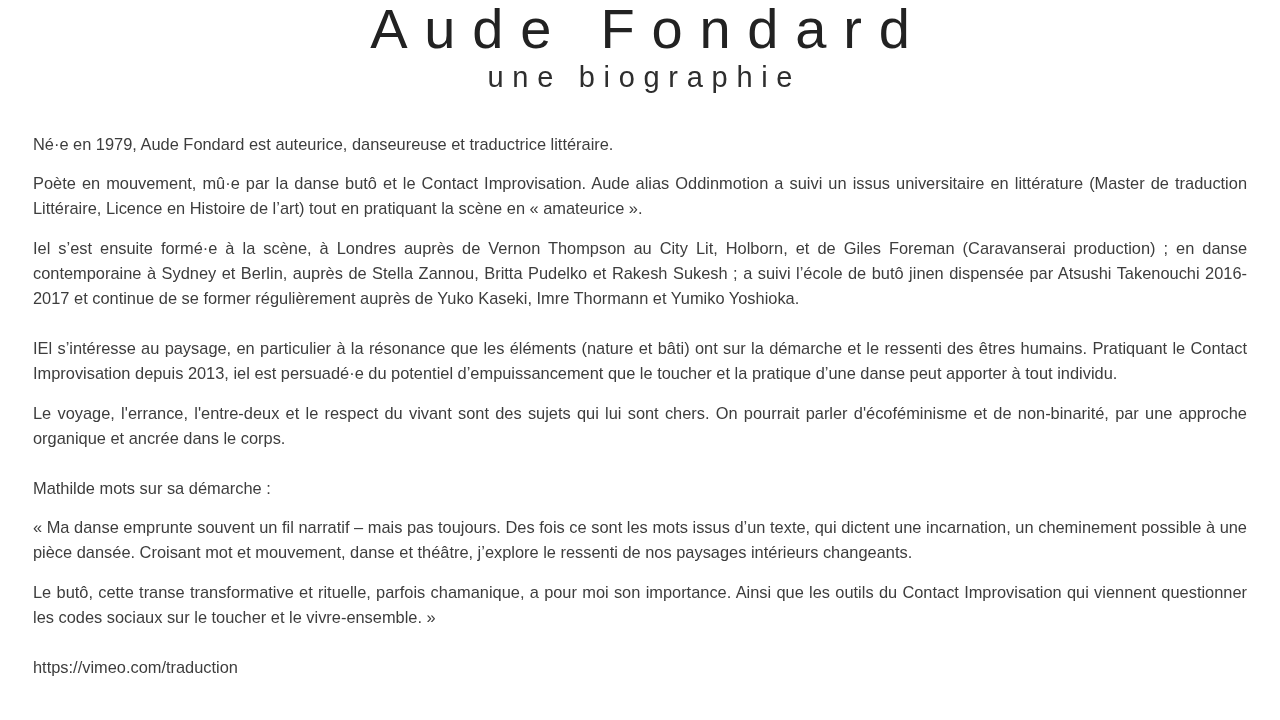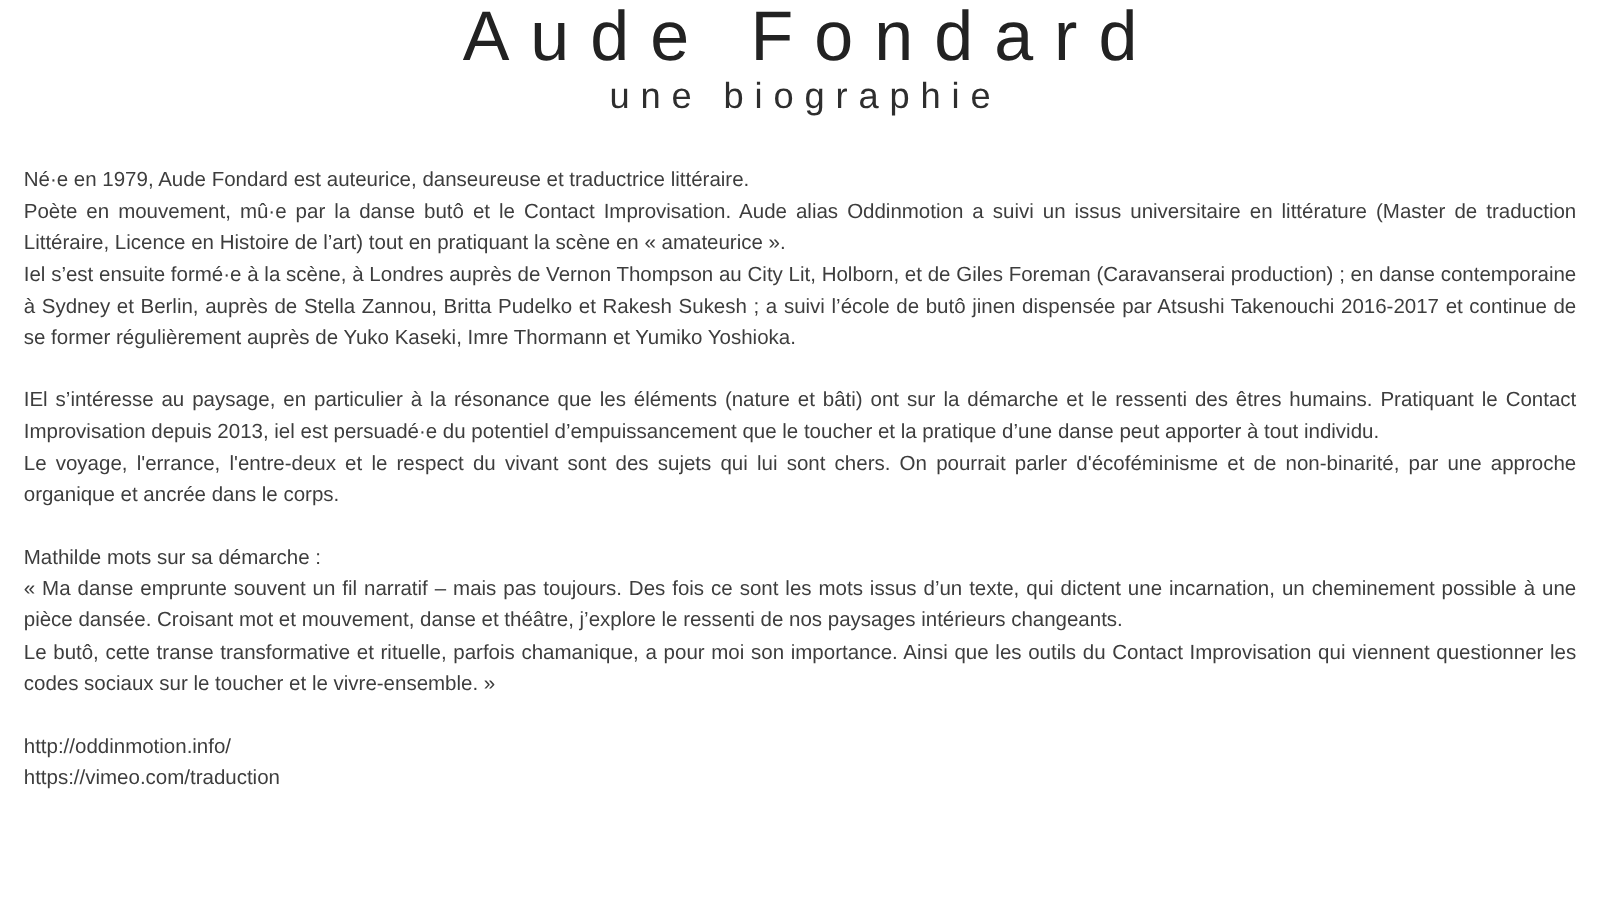--- a/index.html
+++ b/index.html
@@ -47,21 +47,21 @@
     margin: 38px 19px 0 19px;
     color: #3d3d3d;
     font-size: 16.4px;
     line-height: 25.2px;
     font-weight: 400;
   }
   .group {
     margin: 0 0 25px 0;
   }
   .group p {
-    margin: 0;
+    margin: 14px;
     text-align: justify;
   }
   .group.links p {
     text-align: left;
   }
   .group p.link-line {
     color: #3d3d3d;
     cursor: pointer;
   }
 </style>
@@ -88,18 +88,17 @@
       <p>Le voyage, l'errance, l'entre-deux et le respect du vivant sont des sujets qui lui sont chers. On pourrait parler d'écoféminisme et de non-binarité, par une approche organique et ancrée dans le corps.</p>
     </section>
 
     <section class="group">
       <p>Mathilde mots sur sa démarche :</p>
       <p>« Ma danse emprunte souvent un fil narratif – mais pas toujours. Des fois ce sont les mots issus d’un texte, qui dictent une incarnation, un cheminement possible à une pièce dansée. Croisant mot et mouvement, danse et théâtre, j’explore le ressenti de nos paysages intérieurs changeants.</p>
       <p>Le butô, cette transe transformative et rituelle, parfois chamanique, a pour moi son importance. Ainsi que les outils du Contact Improvisation qui viennent questionner les codes sociaux sur le toucher et le vivre-ensemble. »</p>
     </section>
 
     <section class="group links">
-      <p class="link-line">http://oddinmotion.info/</p>
       <p class="link-line">https://vimeo.com/traduction</p>
     </section>
 
   </main>
 </div>
 
 </body></html>

